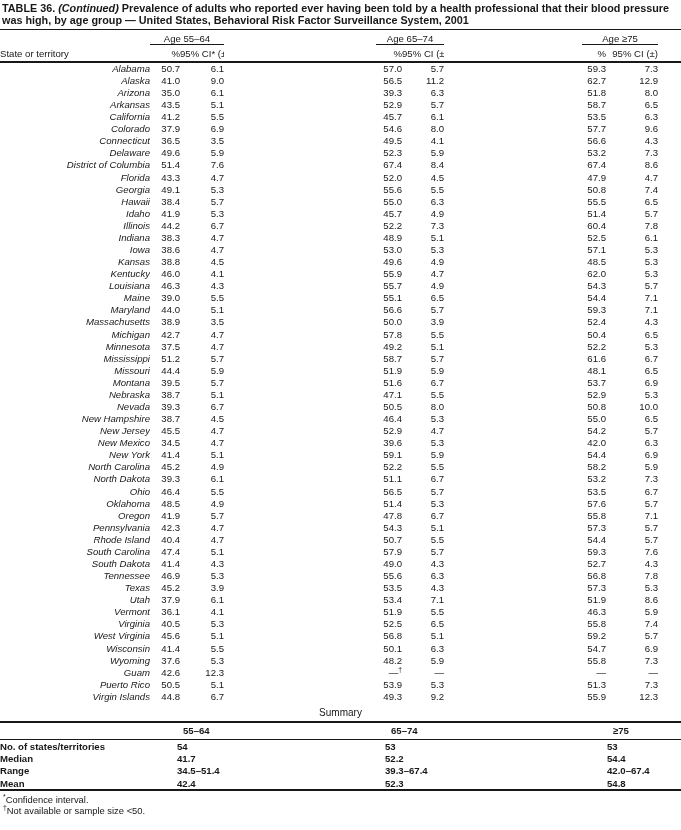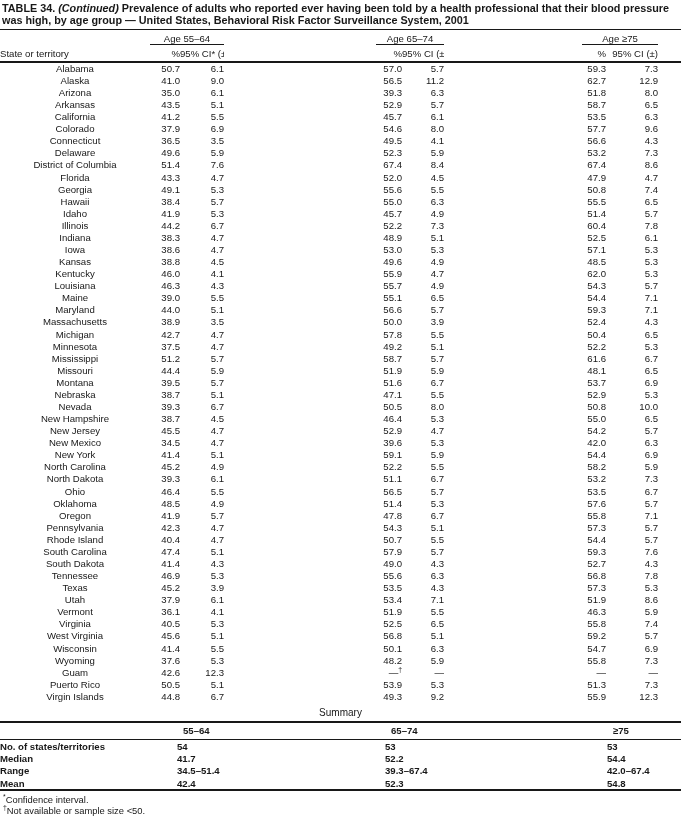--- a/index.html
+++ b/index.html
@@ -20,41 +20,41 @@
     white-space:nowrap; overflow:hidden;
   }
   table.main thead th { vertical-align:bottom;margin-top:16px; }
   th.agelabel { text-align:center; border-bottom:1.1px solid #181818; height:14px; padding-bottom:1px; }
   tr.subhead th { height:14px; border-bottom:2.5px solid #181818; padding-bottom:2px; }
   th.statehdr { text-align:left; padding-left:3px; }
   .num { text-align:right; padding-right:3px; }
   th.num { padding-right:1px; }
   table.main tbody tr { height:12.08px; }
   table.main tbody td { line-height:12.08px; }
-  td.state { text-align:center; padding-left:3px; }
+  td.state { text-align:right; padding-left:3px;font-style:italic; }
   sup { font-size:6.8px; line-height:0; }
 
   .summary-title { text-align:center; font-size:10px; padding:4px 0 3px 0; }
   table.summary { width:681px; border-collapse:collapse; table-layout:fixed; font-size:9.6px; }
   table.summary th, table.summary td { padding:0; font-weight:bold; white-space:nowrap; text-align:left; }
   table.summary thead th { border-top:2.6px solid #181818; border-bottom:1.8px solid #181818; height:16px; vertical-align:middle; padding-left:6px; }
   table.summary tbody tr { height:12.6px; }
   table.summary tbody tr:last-child td { border-bottom:2.6px solid #181818; }
   td.slabel { padding-left:3px;margin-top:12px; }
 
   .footnotes { padding:3px 0 0 3px; font-size:9.4px; line-height:11px; }
   .footnotes .fline { display:block; }
 </style>
 </head>
 <body>
 
 <div class="page">
 
   <div class="title">
-    <span>TABLE 34.</span>
+    <span>TABLE 36.</span>
     <span class="cont">(Continued)</span>
     <span>Prevalence of adults who reported ever having been told by a health professional that their blood pressure was high, by age group — United States, Behavioral Risk Factor Surveillance System, 2001</span>
   </div>
 
   <table class="main">
     <colgroup>
       <col style="width:150px">
         <col style="width:30px">
         <col style="width:44px">
       <col style="width:152px">

